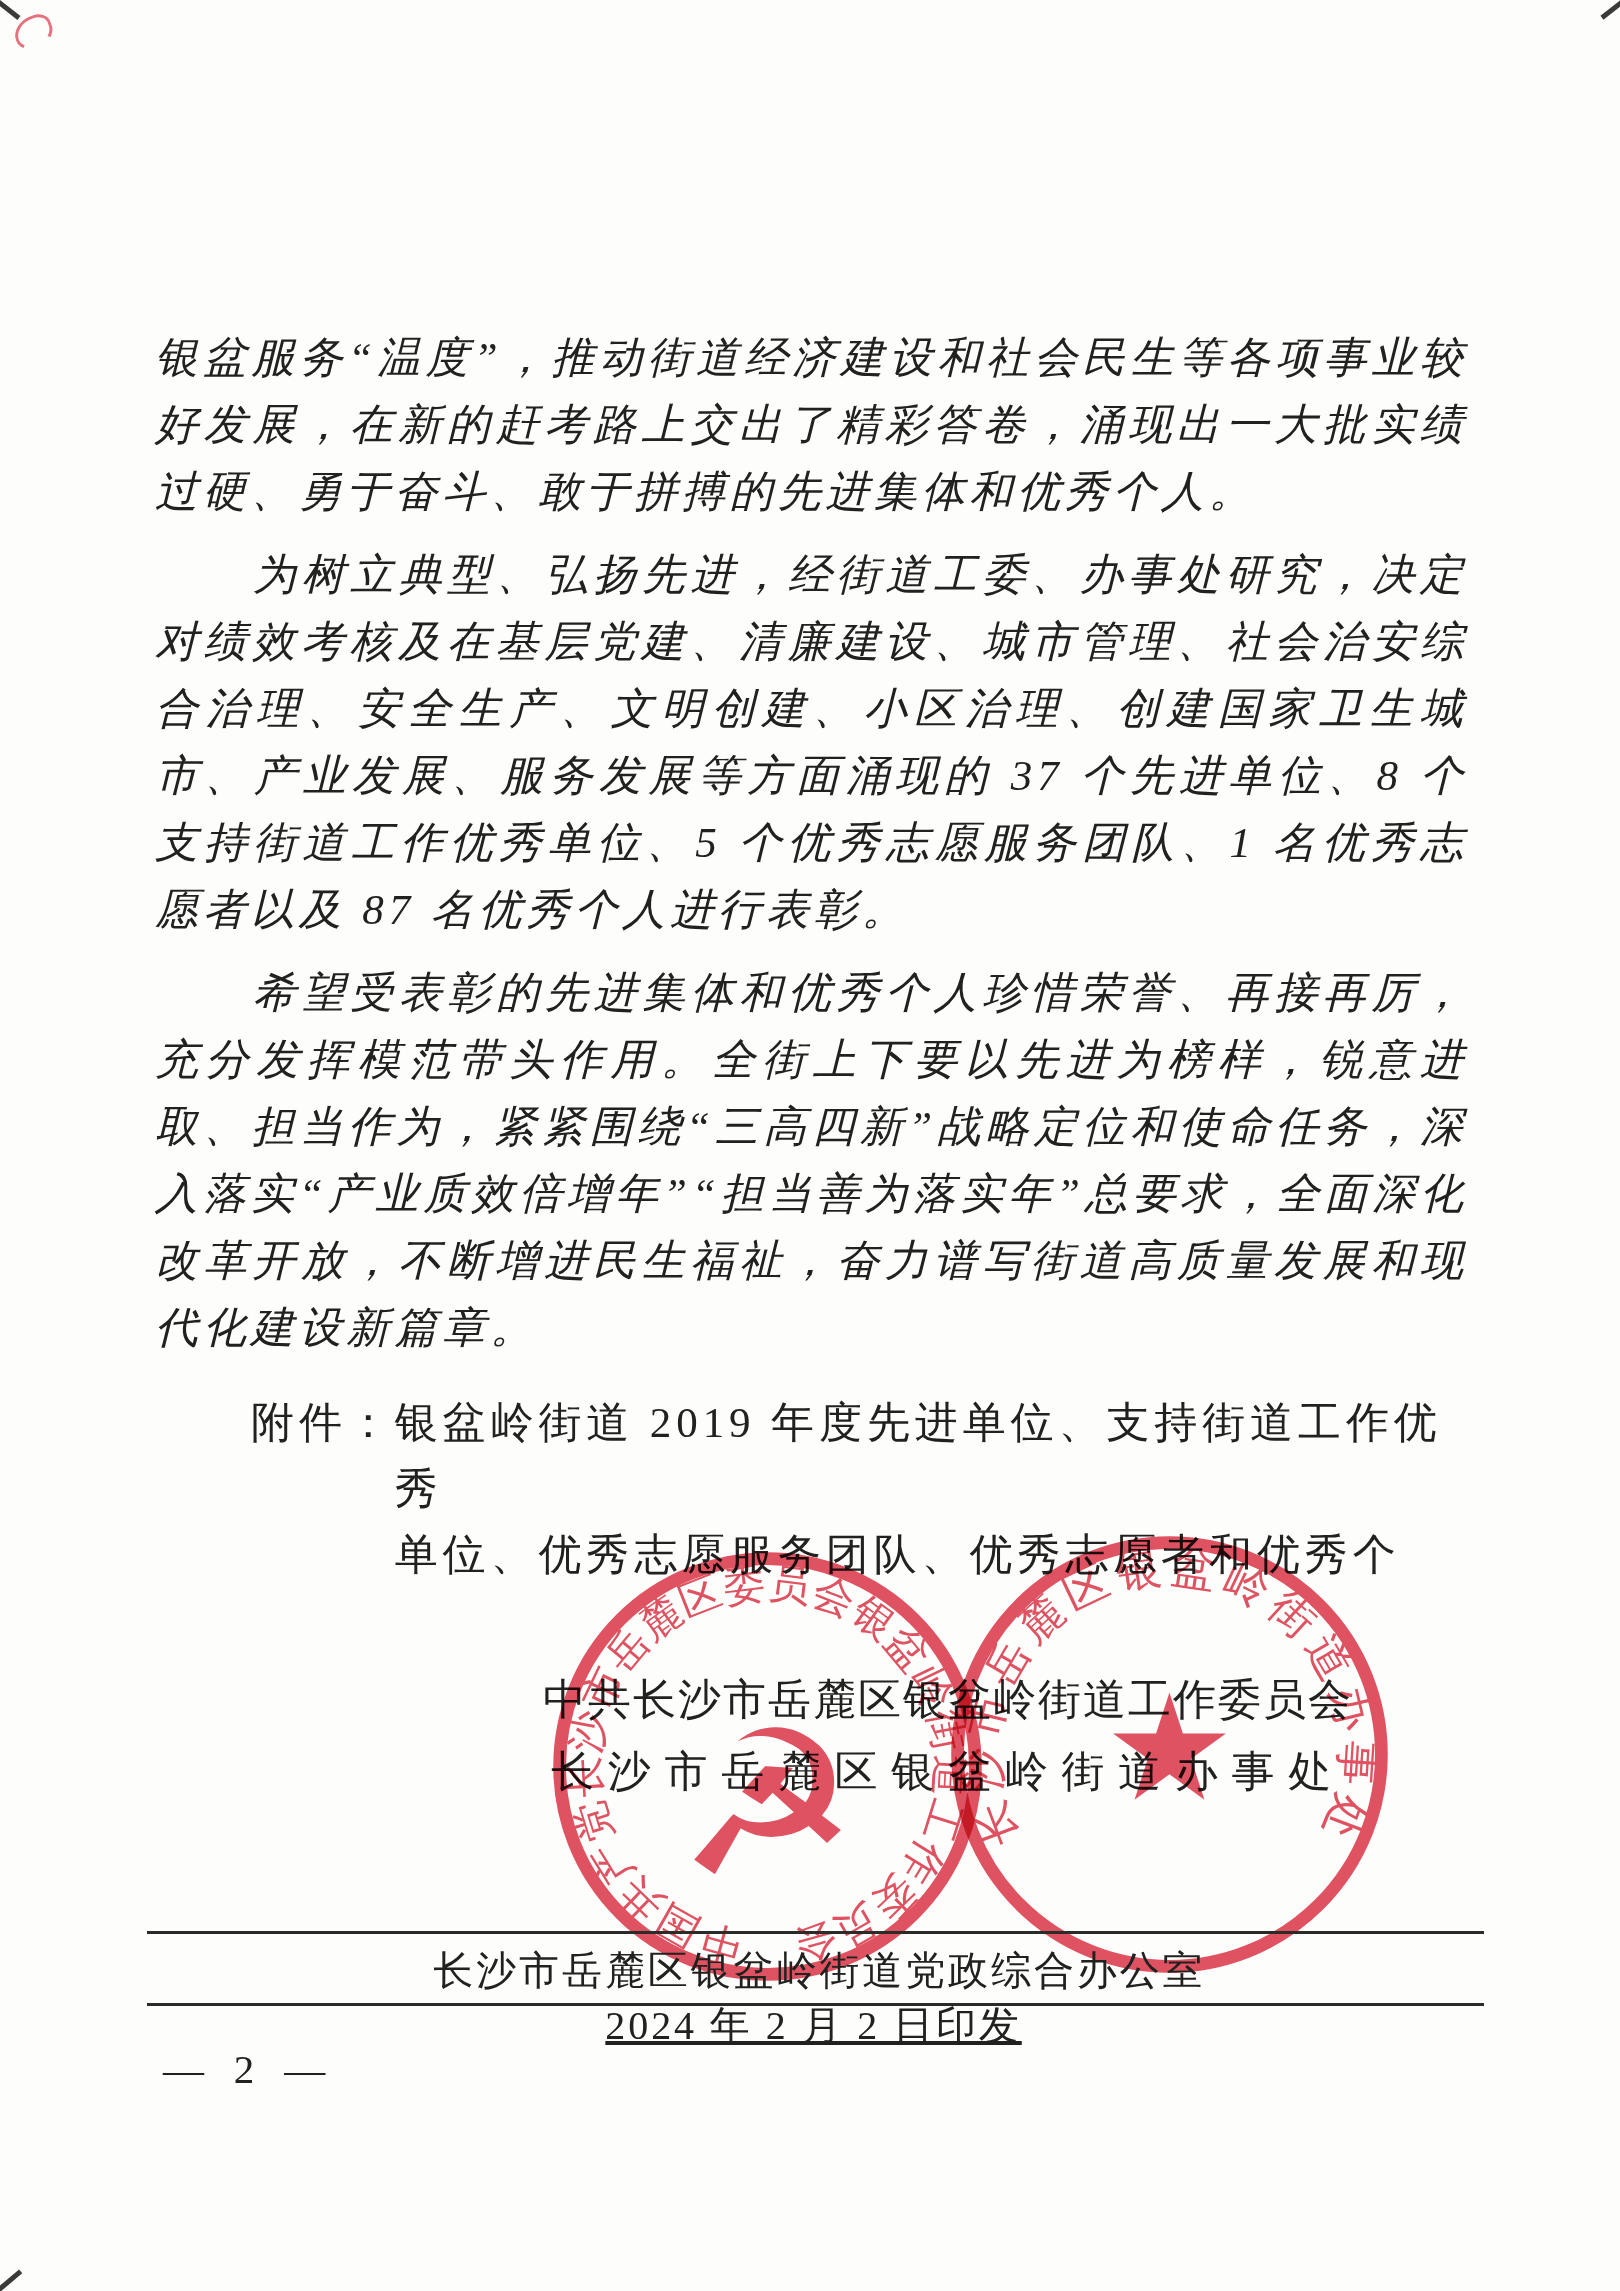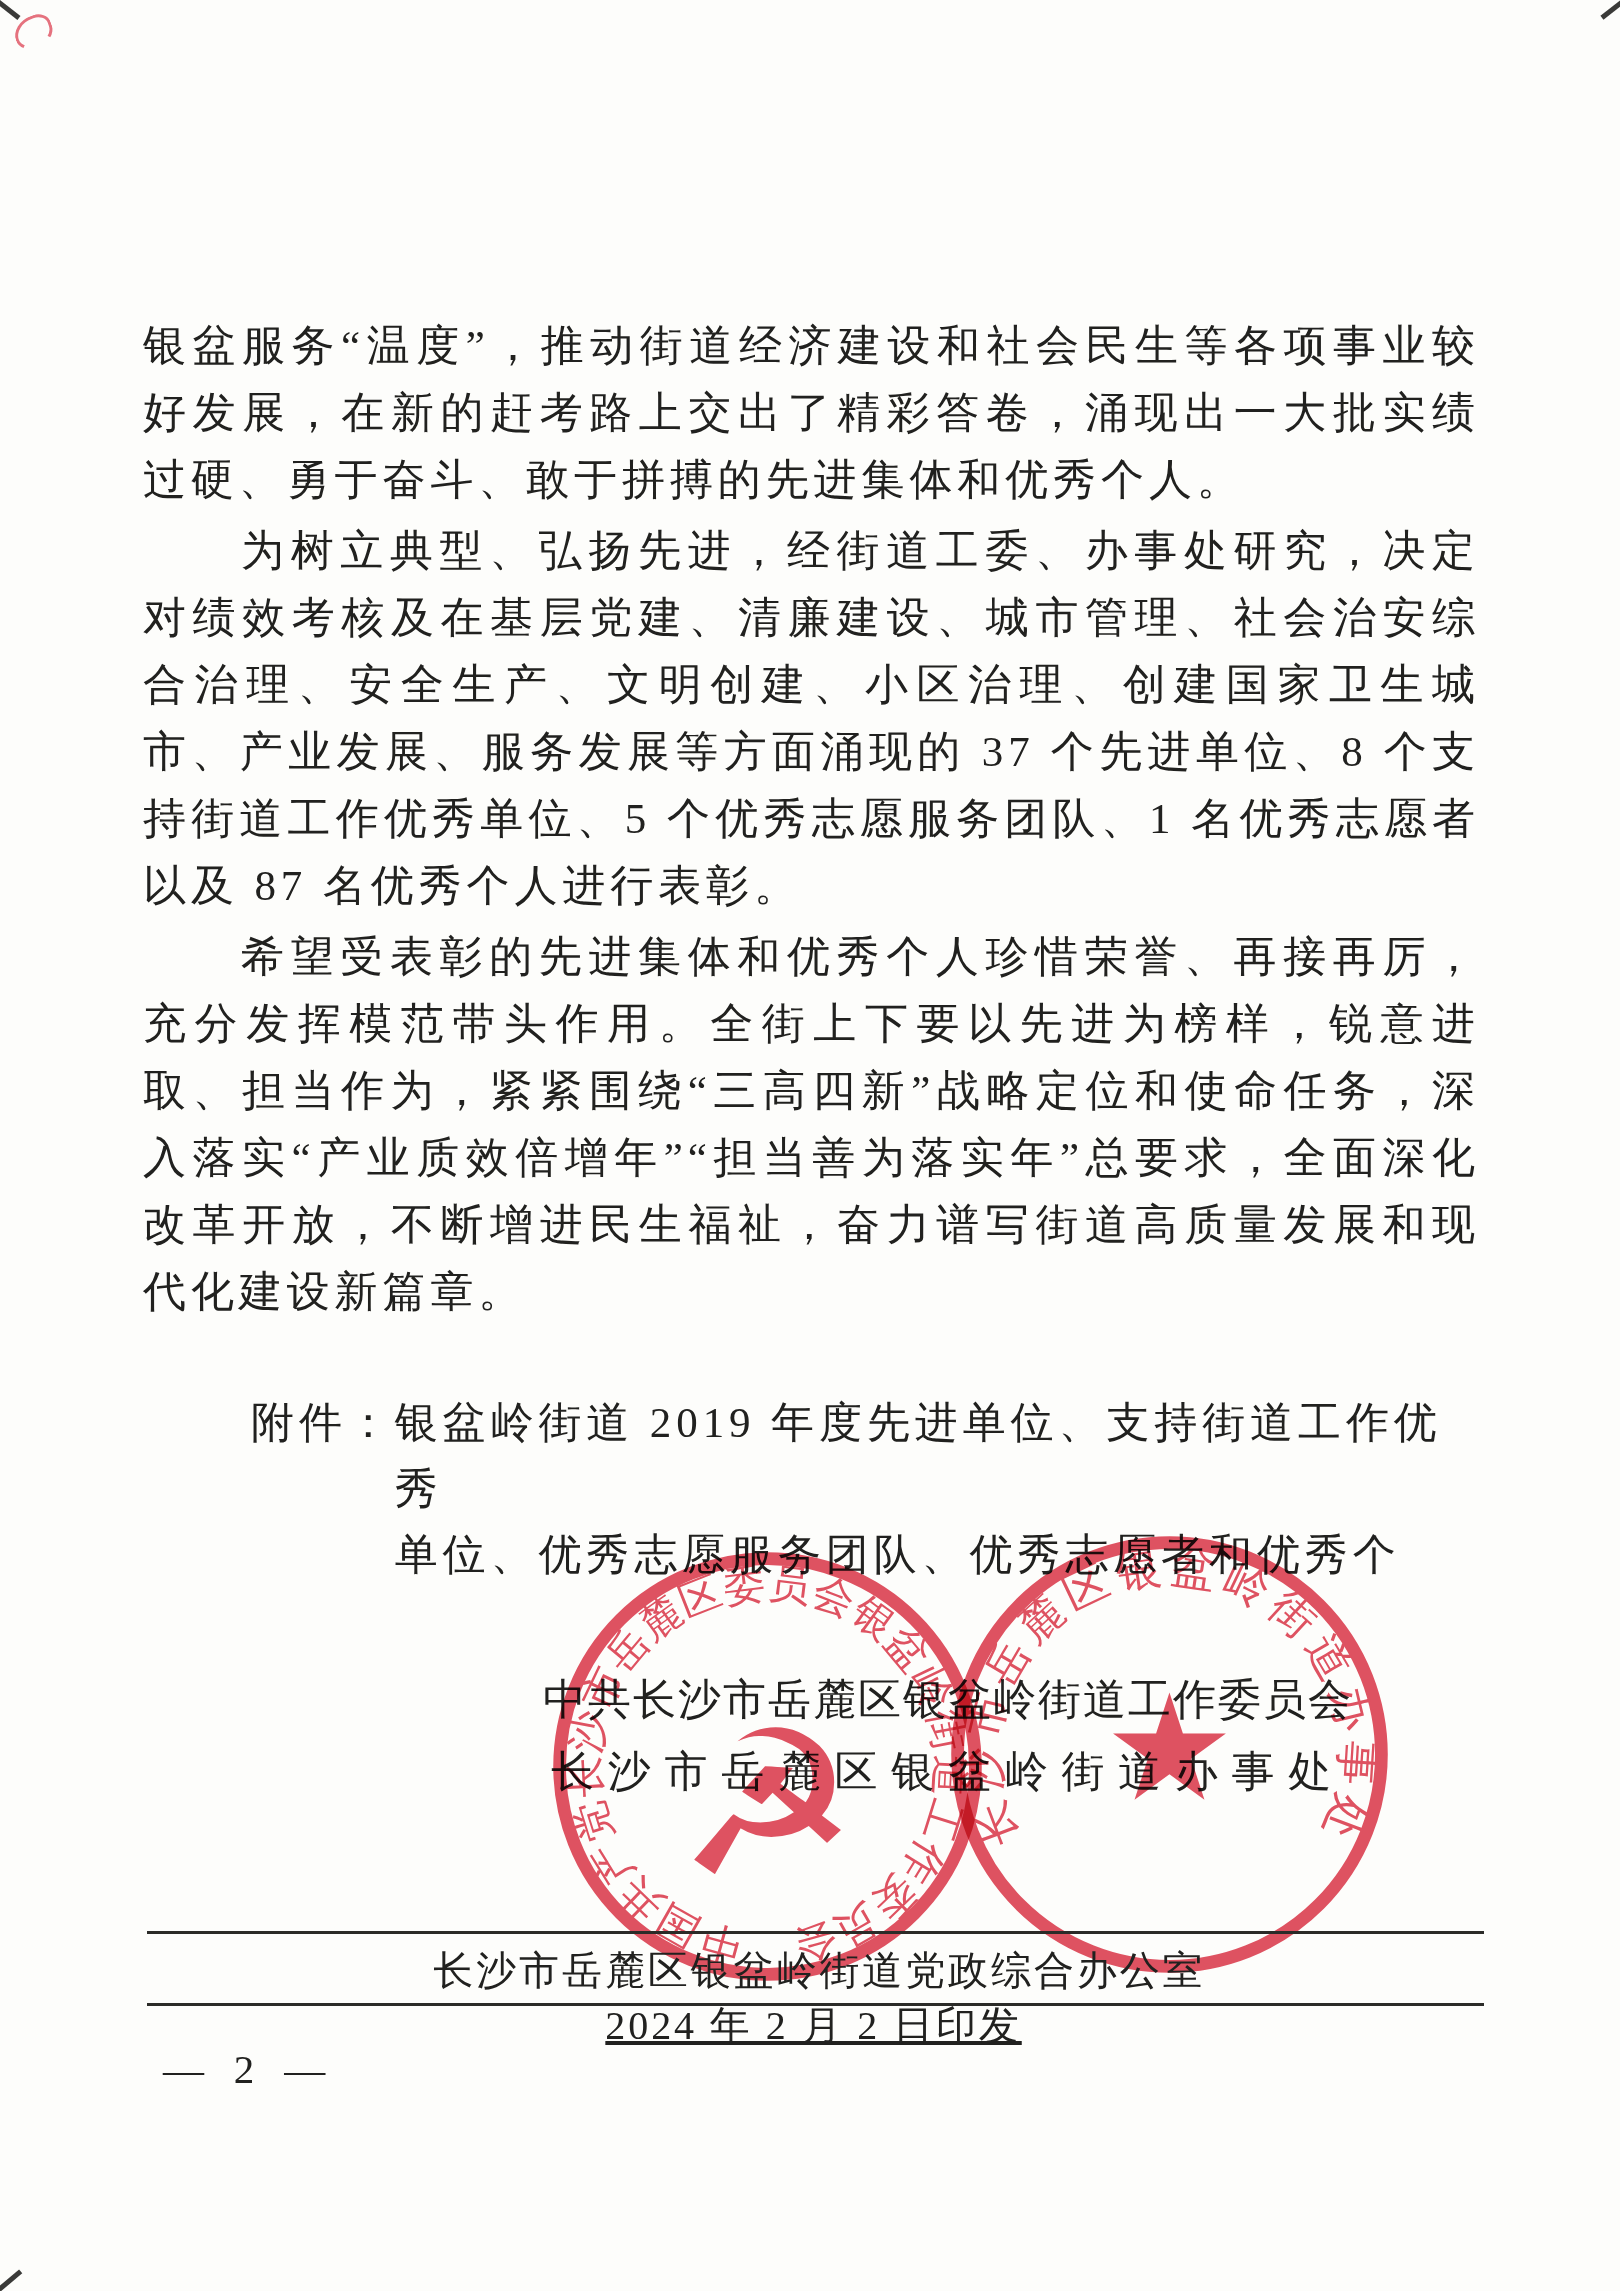--- a/index.html
+++ b/index.html
@@ -10,21 +10,21 @@
     overflow:hidden;
     font-family:"Liberation Serif","DejaVu Serif",serif;
     color:#21211f;
   }
   
   .body-text{
     position:absolute;left:139px;top:308px;width:1345px;
     font-size:43px;line-height:67px;letter-spacing:4.9px;
     text-align:justify;text-justify:inter-character;
   }
-  .body-text p{margin:4px;}
+  .body-text p{margin:16px;font-style:italic;}
   .para.indent{text-indent:98px;}
   
   .attachment{
     position:absolute;left:251px;top:1390px;
     font-size:43px;line-height:66px;letter-spacing:4.9px;
     display:flex;align-items:flex-start;
   }
   .att-label{white-space:nowrap;text-align:center;}
   .att-lines{max-width:1059px;}
   

